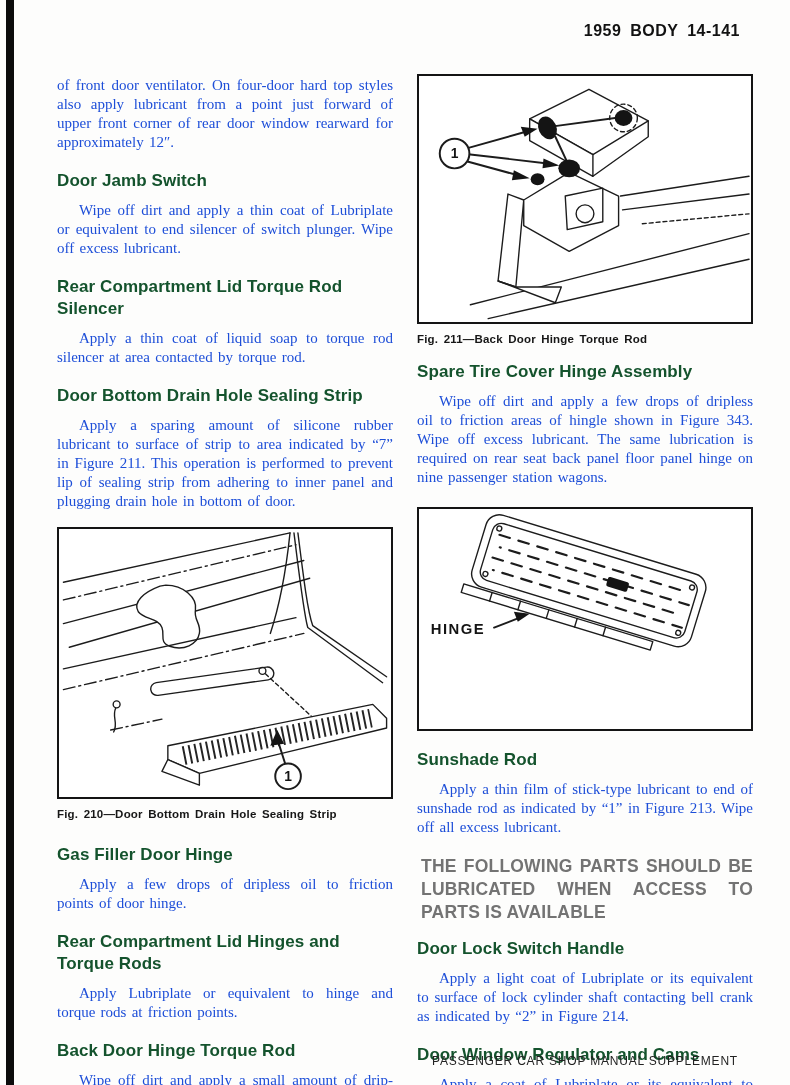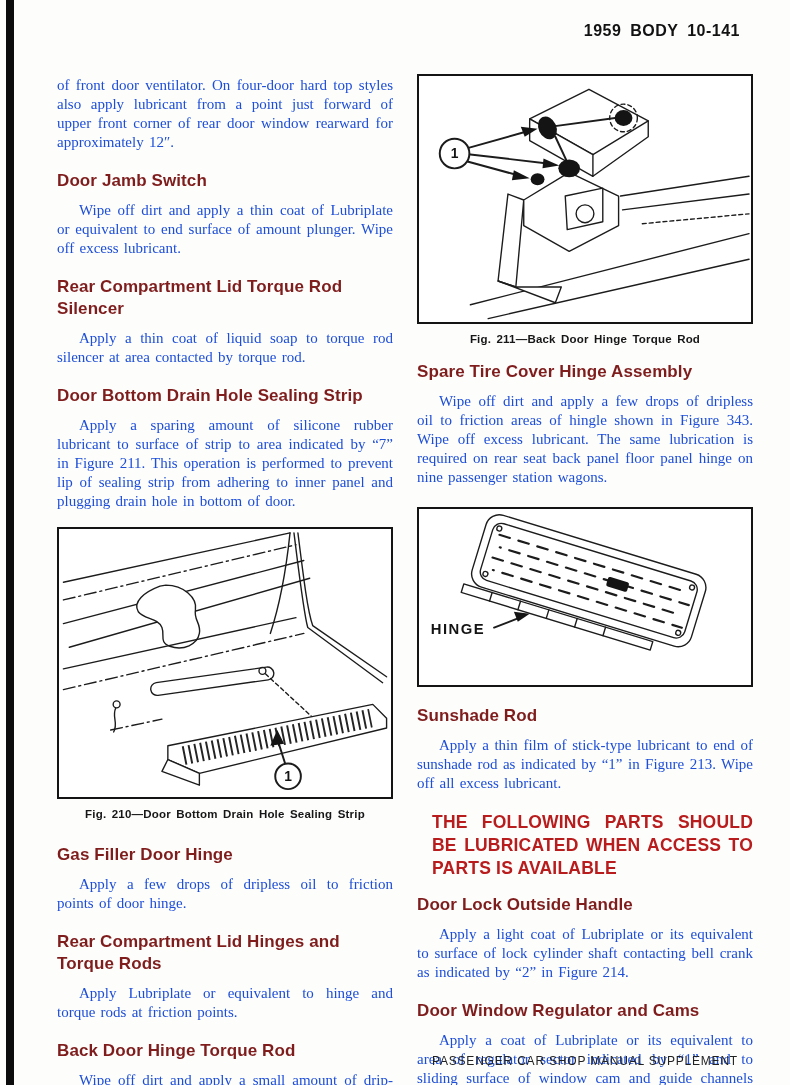--- a/index.html
+++ b/index.html
@@ -25,37 +25,37 @@
   .col{position:absolute;width:336px;}
   .left-col{left:57px;top:76px;}
   .right-col{left:417px;top:74px;}
   p.body{
     margin:0;text-align:justify;text-indent:22px;
     font-size:15px;line-height:19px;word-spacing:1.5px;color:#1d4ed8;
   }
   p.noindent{text-indent:0;}
   h3.sec{
     font-family:"Liberation Sans", sans-serif;font-weight:bold;
-    font-size:17px;line-height:22px;color:#7f1d1d;
+    font-size:17px;line-height:22px;color:#14532d;
     margin:18px 0 9px 0;letter-spacing:.1px;
   }
   h2.major{
     font-family:"Liberation Sans", sans-serif;font-weight:bold;
-    font-size:17.5px;line-height:23px;color:#b91c1c;
-    margin:18px 0 6px 15px;text-align:justify;letter-spacing:.2px;
+    font-size:17.5px;line-height:23px;color:#737373;
+    margin:18px 0 6px 4px;text-align:justify;letter-spacing:.2px;
   }
   figure{margin:0;}
   .figwrap{margin-top:16px;}
   .figbox{
     border:2px solid #141414;background:#fff;box-sizing:border-box;
     width:336px;overflow:hidden;
   }
   .figbox svg{display:block;}
   figcaption{
-    text-align:center;font-family:"Liberation Sans", sans-serif;
+    text-align:left;font-family:"Liberation Sans", sans-serif;
     font-weight:bold;font-size:11.5px;color:#161616;
     margin-top:9px;word-spacing:2px;letter-spacing:.2px;
   }
   
   svg.lineart *{fill:none;stroke:#1c1c1c;stroke-width:1.4;stroke-linecap:round;stroke-linejoin:round;}
   svg.lineart .paper{fill:#ffffff;}
   svg.lineart .fill{fill:#141414;stroke:none;}
   svg.lineart .thick{stroke-width:2;}
   svg.lineart .dash{stroke-dasharray:4 3;}
   svg.lineart .dashdot{stroke-dasharray:12 4 2 4;}
@@ -69,28 +69,28 @@
   svg.lineart .hinge-label{
     font-family:"Liberation Sans", sans-serif;font-size:15px;font-weight:bold;
     letter-spacing:1.5px;fill:#141414;stroke:none;
   }
 </style>
 </head>
 <body>
 
 <div class="binding-bar"></div>
 
-<div class="page-header">1959 BODY 10-141</div>
+<div class="page-header">1959 BODY 14-141</div>
 
 <section class="col left-col">
 
   <p class="body noindent">of front door ventilator. On four-door hard top styles also apply lubricant from a point just for­ward of upper front corner of rear door window rearward for approximately 12″.</p>
 
   <h3 class="sec">Door Jamb Switch</h3>
-  <p class="body">Wipe off dirt and apply a thin coat of Lubri­plate or equivalent to end surface of amount plunger. Wipe off excess lubricant.</p>
+  <p class="body">Wipe off dirt and apply a thin coat of Lubri­plate or equivalent to end silencer of switch plunger. Wipe off excess lubricant.</p>
 
   <h3 class="sec">Rear Compartment Lid Torque Rod Silencer</h3>
   <p class="body">Apply a thin coat of liquid soap to torque rod silencer at area contacted by torque rod.</p>
 
   <h3 class="sec">Door Bottom Drain Hole Sealing Strip</h3>
   <p class="body">Apply a sparing amount of silicone rubber lubricant to surface of strip to area indicated by “7” in Figure 211. This operation is performed to prevent lip of sealing strip from adhering to inner panel and plugging drain hole in bottom of door.</p>
 
   <figure class="figwrap">
     <div class="figbox" style="height:272px">
       <svg class="lineart" viewBox="0 0 336 272" width="332" height="268">
@@ -183,21 +183,21 @@
         <text class="callout" x="36" y="82">1</text>
       </svg>
     </div>
     <figcaption>Fig. 211—Back Door Hinge Torque Rod</figcaption>
   </figure>
 
   <h3 class="sec" style="margin-top:16px">Spare Tire Cover Hinge Assembly</h3>
   <p class="body">Wipe off dirt and apply a few drops of dripless oil to friction areas of hingle shown in Figure 343. Wipe off excess lubricant. The same lubrication is required on rear seat back panel floor panel hinge on nine passenger station wagons.</p>
 
   <figure class="figwrap" style="margin-top:20px">
-    <div class="figbox" style="height:180px">
+    <div class="figbox" style="height:224px">
       <svg class="lineart" viewBox="0 0 336 170" width="332" height="168">
         <g transform="rotate(17 168 85)">
           <rect class="paper" x="52" y="34" width="232" height="76" rx="14"></rect>
           <rect class="paper" x="60" y="42" width="216" height="60" rx="9"></rect>
 
           <line class="vent" x1="68" y1="54" x2="268" y2="54"></line>
           <line class="vent off" x1="72" y1="66" x2="272" y2="66"></line>
           <line class="vent" x1="68" y1="78" x2="268" y2="78"></line>
           <line class="vent off" x1="72" y1="90" x2="272" y2="90"></line>
 
@@ -221,21 +221,21 @@
         <text class="hinge-label" x="12" y="127">HINGE</text>
       </svg>
     </div>
   </figure>
 
   <h3 class="sec">Sunshade Rod</h3>
   <p class="body">Apply a thin film of stick-type lubricant to end of sunshade rod as indicated by “1” in Figure 213. Wipe off all excess lubricant.</p>
 
   <h2 class="major">THE FOLLOWING PARTS SHOULD BE LUBRICATED WHEN ACCESS TO PARTS IS AVAILABLE</h2>
 
-  <h3 class="sec" style="margin-top:14px">Door Lock Outside Handle</h3>
+  <h3 class="sec" style="margin-top:14px">Door Lock Switch Handle</h3>
   <p class="body">Apply a light coat of Lubriplate or its equiva­lent to surface of lock cylinder shaft contacting bell crank as indicated by “2” in Figure 214.</p>
 
   <h3 class="sec">Door Window Regulator and Cams</h3>
   <p class="body">Apply a coat of Lubriplate or its equivalent to area of regulator sector indicated by “1” and to sliding surface of window cam and guide chan­nels indicated by “2” in Figure 215. Apply a small</p>
 
 </section>
 
 <div class="page-footer">PASSENGER CAR SHOP MANUAL SUPPLEMENT</div>
 
 </body></html>

